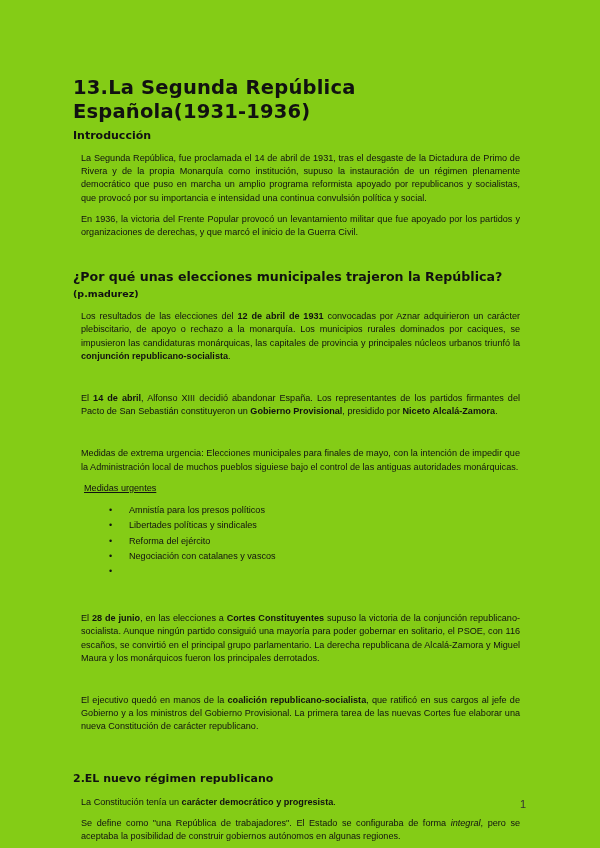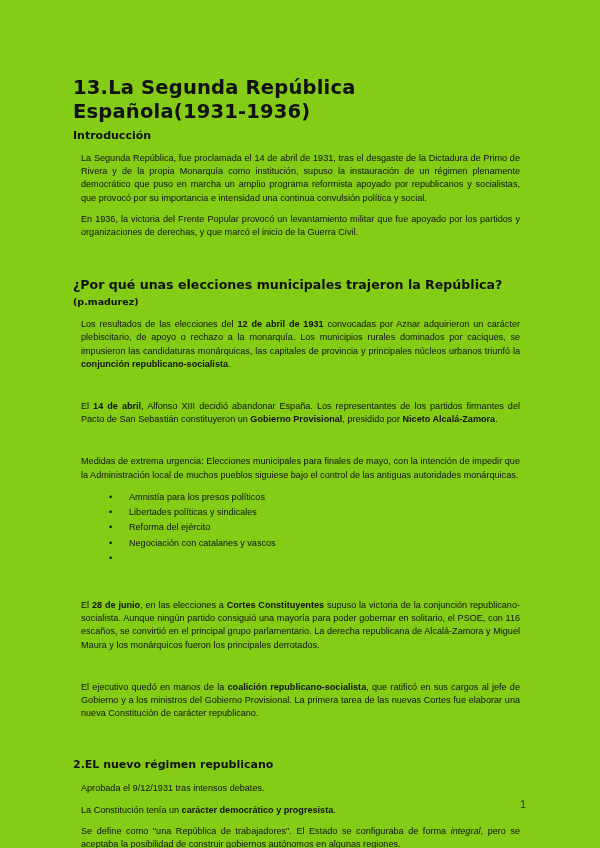--- a/index.html
+++ b/index.html
@@ -1,21 +1,21 @@
 <!DOCTYPE html>
 <html><head>
 <meta charset="utf-8">
 <style>
   html, body { margin: 0; padding: 0; background: #ffffff; }
   body { width: 600px; height: 848px; position: relative; overflow: hidden; color: #111; }
   .page { position: absolute; left: 0; top: 0; width: 600px; height: 848px; background: #84cc16; }
   .content { position: absolute; left: 73px; top: 76px; width: 455px; }
   .title { font-family: "DejaVu Sans", sans-serif; font-weight: bold; font-size: 19.5px; letter-spacing: 0.2px; margin: 0; line-height: 24px; color: #111; }
   .h2 { font-family: "DejaVu Sans", sans-serif; font-weight: bold; font-size: 11px; margin: 4px 0 0 0; line-height: 16px; color: #111; }
-  .h2.q { font-size: 12.6px; margin-top: 12px; }
+  .h2.q { font-size: 12.6px; margin-top: 4px; }
   .h2 .small { font-size: 9.5px; }
   .p { font-family: "Liberation Sans", sans-serif; font-size: 9.1px; line-height: 13.2px; margin: 8px; text-align: justify; color: #111; }
   .p b { font-weight: bold; }
   .gap-s { height: 13px; }
   .gap-m { height: 13px; }
   .gap-l { height: 40px; }
   .underline { text-decoration: underline; margin-left: 3px; }
   ul.bullets { list-style: none; margin: 0; padding: 0; }
   ul.bullets li { position: relative; padding-left: 56px; font-family: "Liberation Sans", sans-serif; font-size: 9.1px; line-height: 15.3px; color: #111; }
   ul.bullets li .dot { position: absolute; left: 36px; top: 0; }
@@ -40,20 +40,21 @@
 
     <p class="p"><span>Los resultados de las elecciones del </span><b>12 de abril de 1931</b><span> convocadas por Aznar adquirieron un carácter plebiscitario, de apoyo o rechazo a la monarquía. Los municipios rurales dominados por caciques, se impusieron las candidaturas monárquicas, las capitales de provincia y principales núcleos urbanos triunfó la </span><b>conjunción republicano-socialista</b><span>.</span></p>
 
     <div class="gap-s"></div>
 
     <p class="p"><span>El </span><b>14 de abril</b><span>, Alfonso XIII decidió abandonar España. Los representantes de los partidos firmantes del Pacto de San Sebastián constituyeron un </span><b>Gobierno Provisional</b><span>, presidido por </span><b>Niceto Alcalá-Zamora</b><span>.</span></p>
 
     <div class="gap-s"></div>
 
     <p class="p">Medidas de extrema urgencia: Elecciones municipales para finales de mayo, con la intención de impedir que la Administración local de muchos pueblos siguiese bajo el control de las antiguas autoridades monárquicas.</p>
+    <p class="p"><span class="underline">Medidas urgentes</span></p>
 
     <ul class="bullets">
       <li><span class="dot">•</span><span>Amnistía  para los presos políticos</span></li>
       <li><span class="dot">•</span><span>Libertades políticas y sindicales</span></li>
       <li><span class="dot">•</span><span>Reforma del ejército</span></li>
       <li><span class="dot">•</span><span>Negociación con catalanes y vascos</span></li>
       <li><span class="dot">•</span></li>
     </ul>
 
     <div class="gap-l"></div>
@@ -61,21 +62,20 @@
     <p class="p"><span>El </span><b>28 de junio</b><span>, en las elecciones a </span><b>Cortes Constituyentes</b><span> supuso la victoria de la conjunción republicano-socialista. Aunque ningún partido consiguió una mayoría para poder gobernar en solitario, el PSOE, con 116 escaños, se convirtió en el principal grupo parlamentario. La derecha republicana de Alcalá-Zamora y Miguel Maura y los monárquicos fueron los principales derrotados.</span></p>
 
     <div class="gap-s"></div>
 
     <p class="p"><span>El ejecutivo quedó en manos de la </span><b>coalición republicano-socialista</b><span>, que ratificó en sus cargos al jefe de Gobierno y a los ministros del Gobierno Provisional. La primera tarea de las nuevas Cortes fue elaborar una nueva Constitución de carácter republicano.</span></p>
 
     <div class="gap-m" style="height:20px"></div>
 
     <h2 class="h2" style="margin-top:8px;line-height:18px;">2.EL nuevo régimen republicano</h2>
 
-    <p class="p">Aprobada el 9/12/1931 tras intensos debates.</p>
     <p class="p"><span>La Constitución tenía un </span><b>carácter democrático y progresista</b><span>.</span></p>
     <p class="p"><span>Se define como "una República de trabajadores". El Estado se configuraba de forma </span><i>integral</i><span>, pero se aceptaba la posibilidad de construir gobiernos autónomos en algunas regiones.</span></p>
     <p class="p"><b>Soberanía popular</b><span> (el pueblo como concepto de grupo mayoritario que compone la nación).</span></p>
 
   </div>
 
   <div class="pagenum">1</div>
 </div>
 
 </body></html>

